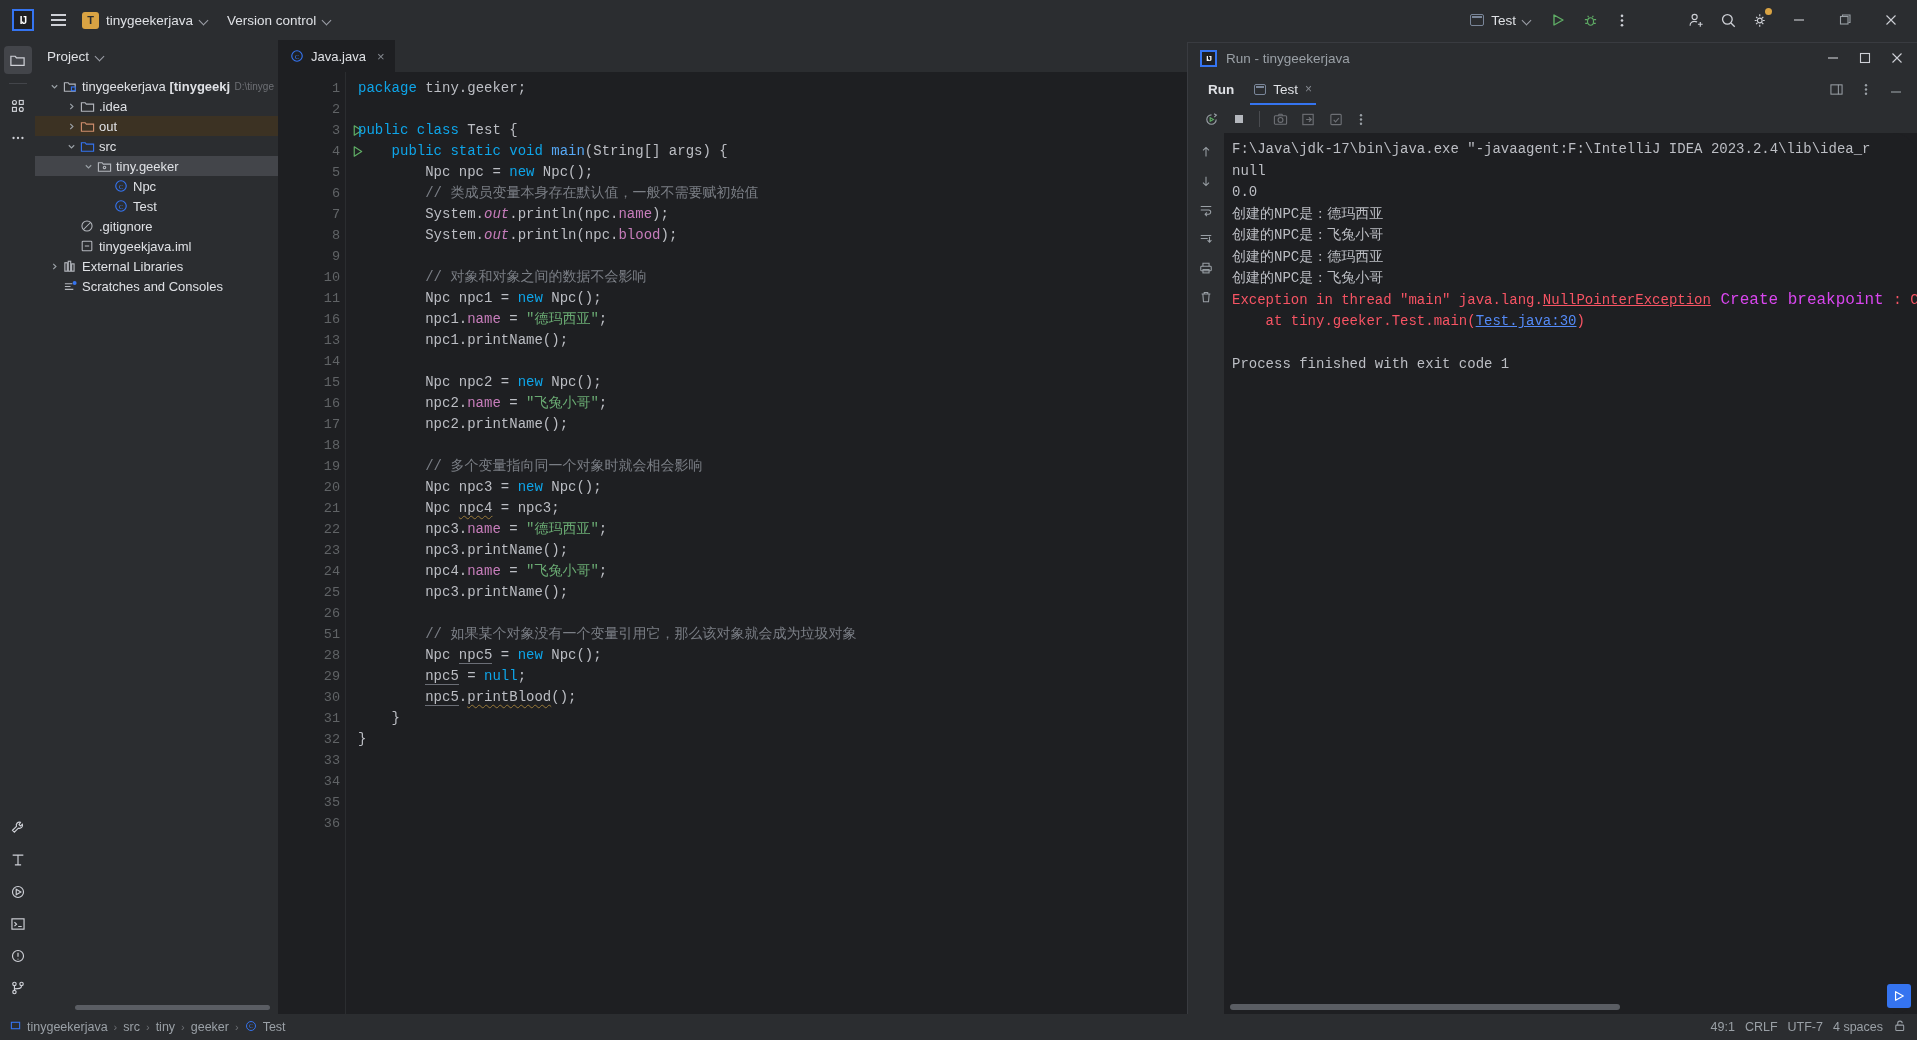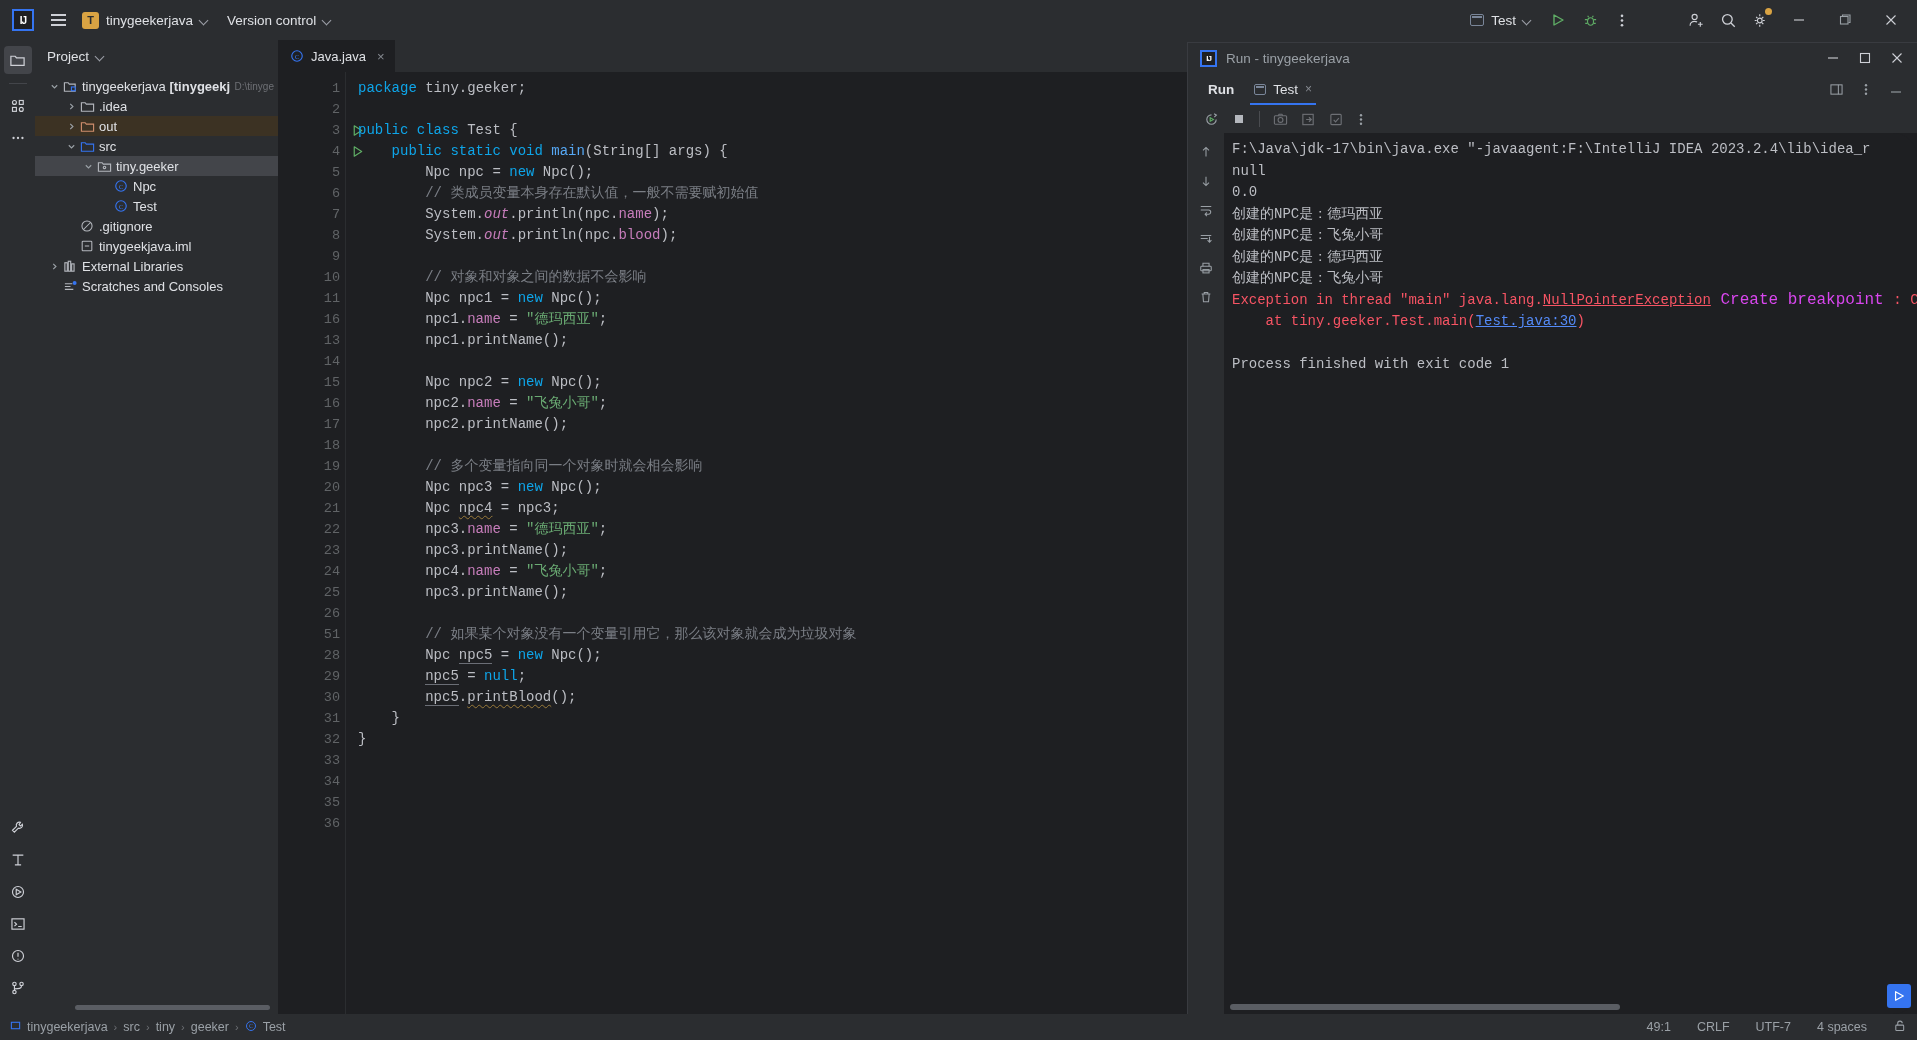--- a/index.html
+++ b/index.html
@@ -150,21 +150,21 @@
   .clink2 { color: #548af7; text-decoration: underline; cursor: pointer; }
   .cbp { color: #d946ef; font-size: 16px; font-family: Liberation Mono, monospace; cursor: pointer; }
   .hscroll { position:absolute; left: 42px; bottom: 4px; width: 390px; height: 6px;
     background: #5a5d63; border-radius: 3px; cursor: pointer; }
 
   
   .statusbar { height: 26px; flex: 0 0 26px; background: #2b2d30; display:flex; align-items:center;
     padding: 0 10px; font-size: 12.5px; color: #9aa0a6; gap: 6px; position: relative; z-index: 6; }
   .crumb { display:flex; align-items:center; gap: 6px; cursor: pointer; }
   .crumb-sep { color: #6e7075; font-size: 11px; }
-  .sb-right { margin-left: auto; display:flex; align-items:center; gap: 26px; }
+  .sb-right { margin-left: auto; display:flex; align-items:center; gap: 10px; }
   .sb-item { cursor: pointer; }
 
   .notif-dot { position: absolute; right: 7px; top: 6px; width: 6px; height: 6px;
     border-radius: 50%; background: #d9a343; }
   .runbadge { position: absolute; right: 6px; bottom: 32px; width: 24px; height: 24px;
     background: #3574f0; display:flex; align-items:center; justify-content:center;
     border-radius: 3px; cursor: pointer; z-index: 7; }
 </style>
 </head>
 <body>

